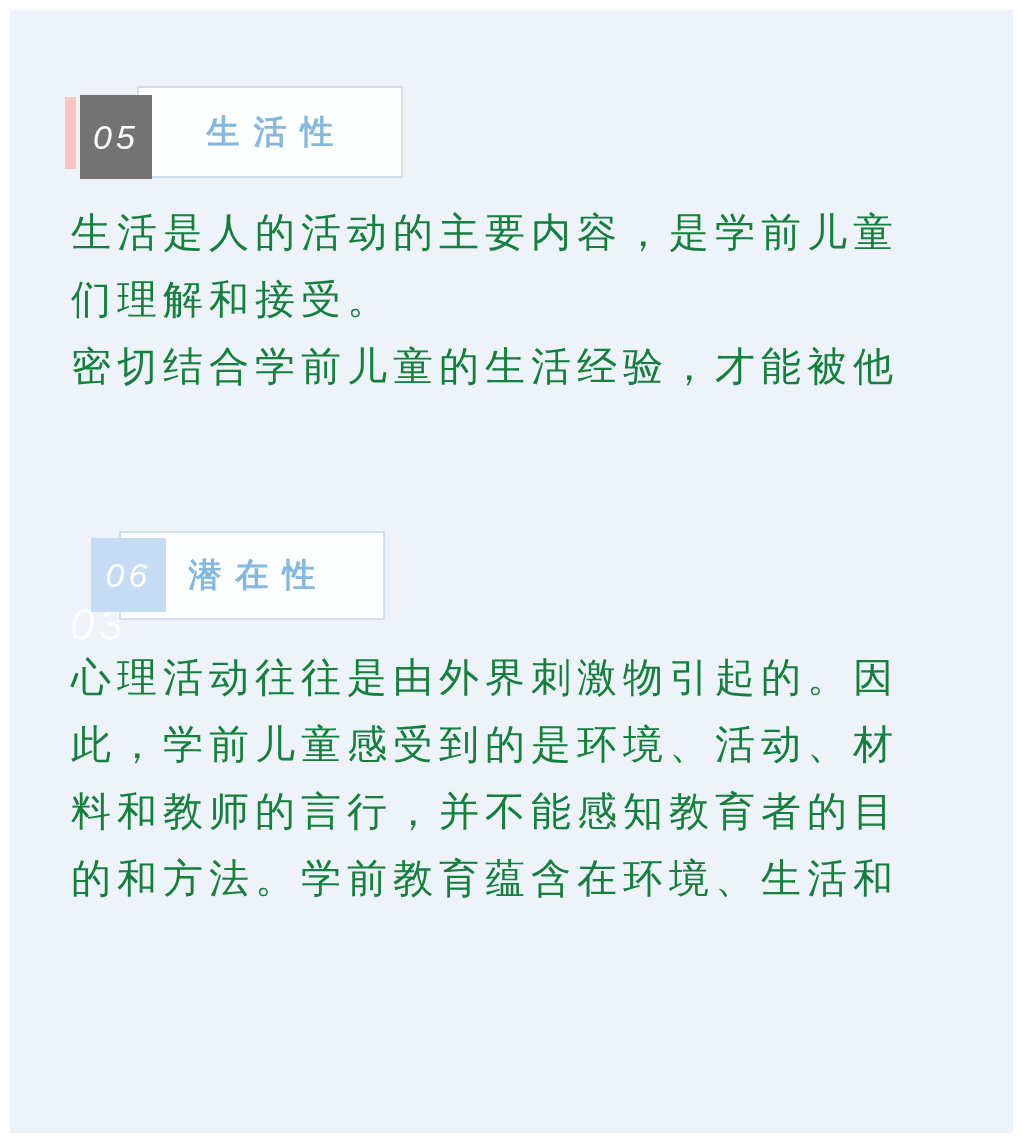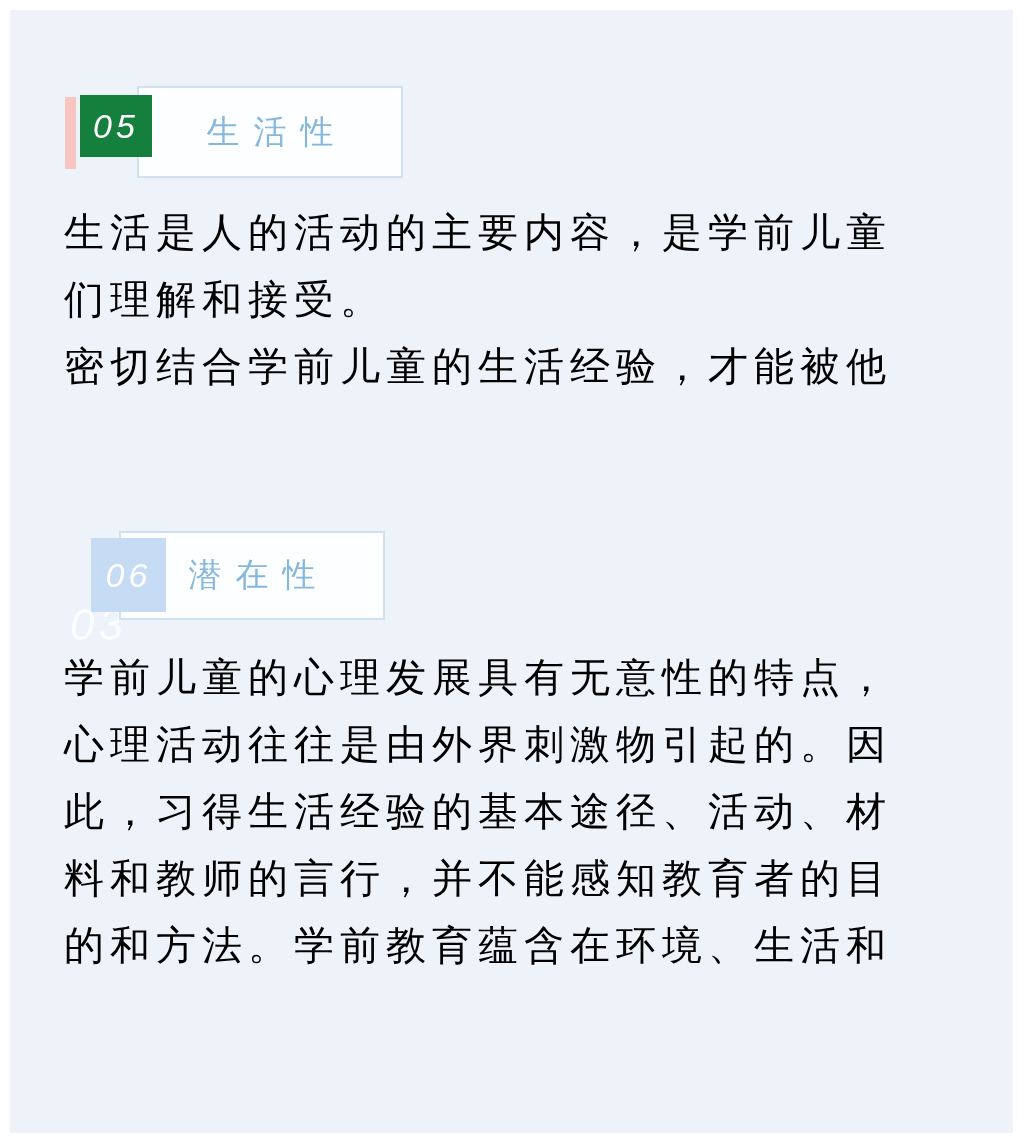--- a/index.html
+++ b/index.html
@@ -31,21 +31,21 @@
     display: flex;
     align-items: center;
     justify-content: center;
     z-index: 2;
   }
   .title-box .title-text {
     color: #85b8de;
     font-size: 33px;
     letter-spacing: 14px;
     text-indent: 14px; 
-    font-weight: normal;
+    font-weight: bold;
   }
   .badge {
     position: absolute;
     display: flex;
     align-items: center;
     justify-content: center;
     z-index: 3;
   }
   .badge .badge-number {
     color: #ffffff;
@@ -56,41 +56,41 @@
   .pink-bar {
     position: absolute;
     left: 65px;
     top: 97px;
     width: 11px;
     height: 72px;
     background: #f8c5c1;
     z-index: 1;
   }
   .box-05 { left: 137px; top: 86px;  width: 262px; height: 88px; }
-  .sq-05  { left: 80px;  top: 95px;  width: 72px;  height: 62px; background: #15803d; }
+  .sq-05  { left: 80px;  top: 95px;  width: 72px;  height: 84px; background: #737373; }
   .box-06 { left: 119px; top: 531px; width: 262px; height: 85px; }
   .sq-06  { left: 63px;  top: 538px; width: 75px;  height: 74px; background: #c6dcf4; margin-left: 28px; }
   .ghost-number {
     position: absolute;
     left: 70px;
     top: 600px;
     font-size: 44px;
     font-style: italic;
     letter-spacing: 4px;
     color: rgba(255, 255, 255, 0.82);
     z-index: 1;
     user-select: none;
     text-align: right;
   }
   
   .para {
     position: absolute;
-    left: 64px;
+    left: 71px;
     width: 895px;
-    color: #000000;
+    color: #15803d;
   }
   .para-1 { top: 199px; }
   .para-2 { top: 644px; }
   .para .line {
     font-size: 40px;
     line-height: 67px;
     letter-spacing: 6px;
     white-space: nowrap;
   }
 </style>
@@ -116,19 +116,18 @@
 
   <div class="ghost-number">03</div>
   <div class="title-box box-06">
     <span class="title-text">潜在性</span>
   </div>
   <div class="badge sq-06">
     <span class="badge-number">06</span>
   </div>
 
   <div class="para para-2">
-    <div class="line">学前儿童的心理发展具有无意性的特点，</div>
     <div class="line">心理活动往往是由外界刺激物引起的。因</div>
-    <div class="line">此，习得生活经验的基本途径、活动、材</div>
+    <div class="line">此，学前儿童感受到的是环境、活动、材</div>
     <div class="line">料和教师的言行，并不能感知教育者的目</div>
     <div class="line">的和方法。学前教育蕴含在环境、生活和</div>
   </div>
 </div>
 
 </body></html>

